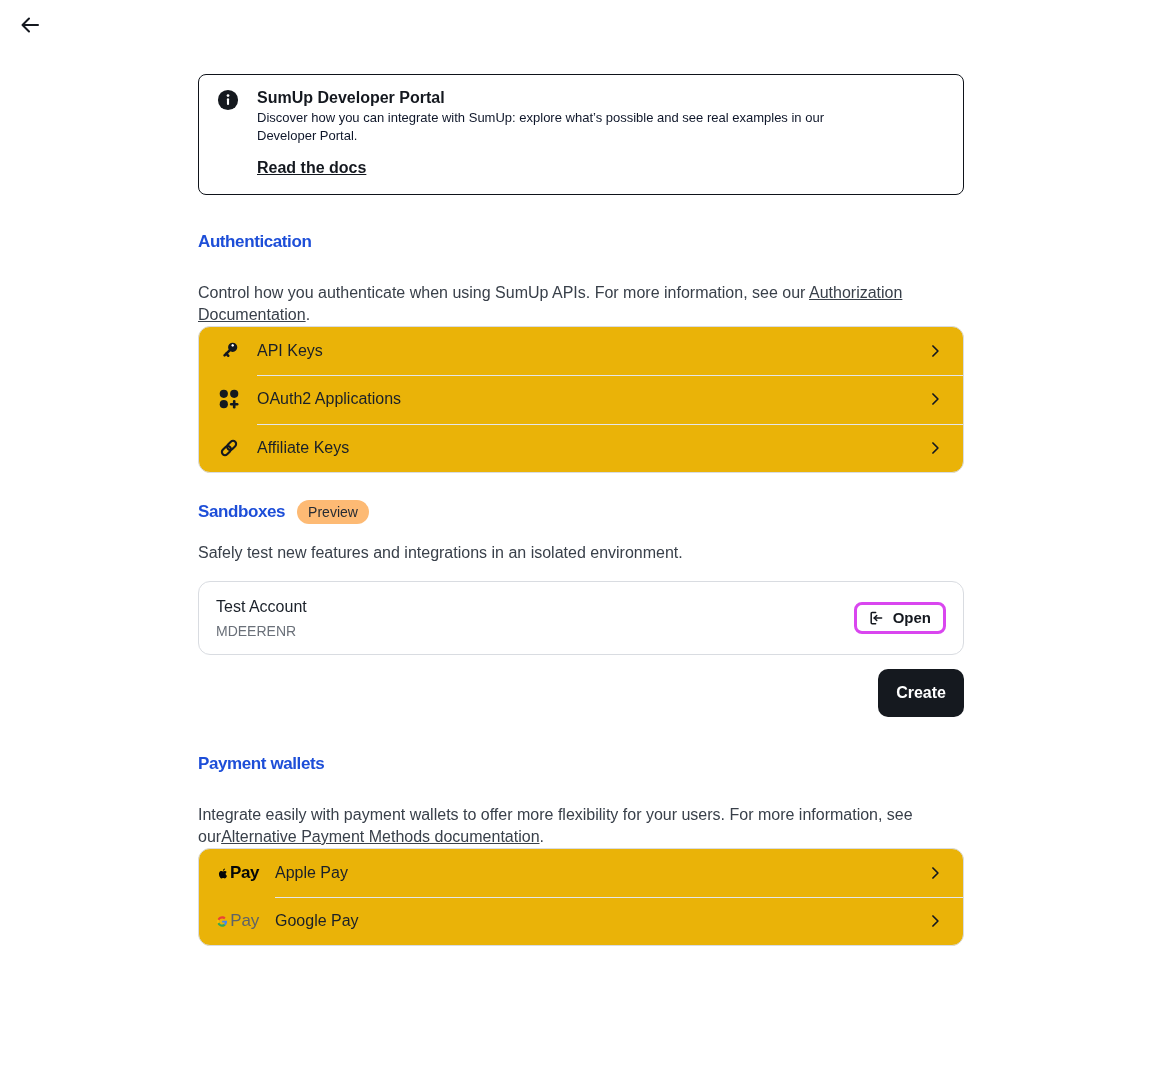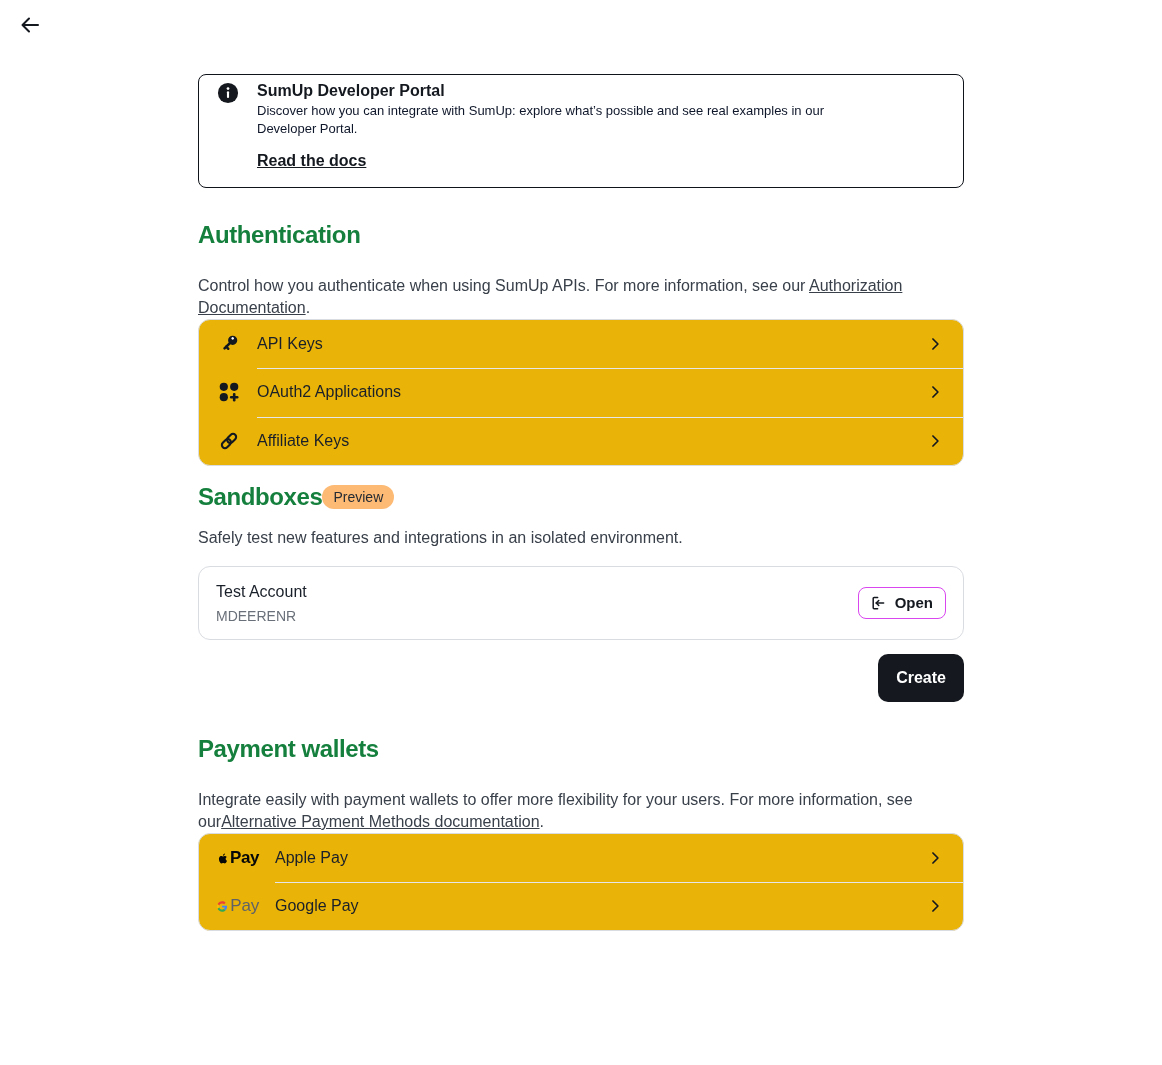--- a/index.html
+++ b/index.html
@@ -21,38 +21,38 @@
   }
   .page-title {
     font-size:23px; font-weight:700; color:#14181f; letter-spacing:-0.3px;
   }
   
   .content { width:766px; margin:0 auto; }
   
   .info-box {
     margin-top:22px;
     border:1px solid #0f131a; border-radius:8px;
-    padding:5px 20px 17px 18px;
+    padding:12px 20px 17px 18px;
     display:flex; gap:18px;
   }
   .info-icon { flex:0 0 22px; width:22px; height:22px; margin-top:2px; }
   .info-title { font-size:16px; font-weight:700; color:#14181f; line-height:22px; }
   .info-body { font-size:13px; line-height:18px; color:#0f172a; max-width:620px; }
   .info-link {
     display:inline-block; margin-top:14px;
     font-size:16px; font-weight:700; color:#14181f;
     text-decoration:underline; cursor:pointer;
   }
   
   .section-heading {
     margin-top:32px;
-    font-size:24px; font-weight:700; color:#15803d; letter-spacing:-0.4px;
+    font-size:17px; font-weight:700; color:#1d4ed8; letter-spacing:-0.4px;
     line-height:30px;
   }
-  .heading-row { display:flex; align-items:center; gap:0; margin-top:16px; }
+  .heading-row { display:flex; align-items:center; gap:12px; margin-top:24px; }
   .heading-row .section-heading { margin-top:0; }
   .badge {
     background:#fdba74; color:#252b33;
     font-size:14px; line-height:14px; padding:5px 11px; border-radius:999px;
   }
   .section-desc { margin-top:25px; font-size:16px; line-height:22px; color:#39404a; }
   .section-desc.tight { margin-top:15px; }
   .section-desc a { color:#39404a; text-decoration:underline; cursor:pointer; }
   
   .card {
@@ -78,21 +78,21 @@
   .gpay-text { font-size:17px; font-weight:500; color:#5f6368; margin-left:3px; letter-spacing:-0.2px; }
   
   .account-card {
     margin-top:17px; border:1px solid #d9dce1; border-radius:12px;
     padding:14px 17px; display:flex; align-items:center; justify-content:space-between;
   }
   .account-name { font-size:16px; color:#1a2029; line-height:22px; }
   .account-code { font-size:14px; color:#6a7079; line-height:18px; margin-top:4px; }
   .open-btn {
     display:inline-flex; align-items:center; gap:8px;
-    background:#fff; border:1px solid #d946ef; border-radius:8px;
+    background:#fff; border:3px solid #d946ef; border-radius:8px;
     padding:5px 12px 5px 10px; height:32px; cursor:pointer;
     font-family:inherit; font-size:15px; font-weight:700; color:#14181f;
   }
   .open-btn svg { width:18px; height:18px; }
   .create-row { display:flex; justify-content:flex-end; margin-top:14px; }
   .create-btn {
     background:#15191f; color:#ffffff; border:none; border-radius:10px;
     padding:0 18px; height:48px; cursor:pointer;
     font-family:inherit; font-size:16px; font-weight:700;
   }

